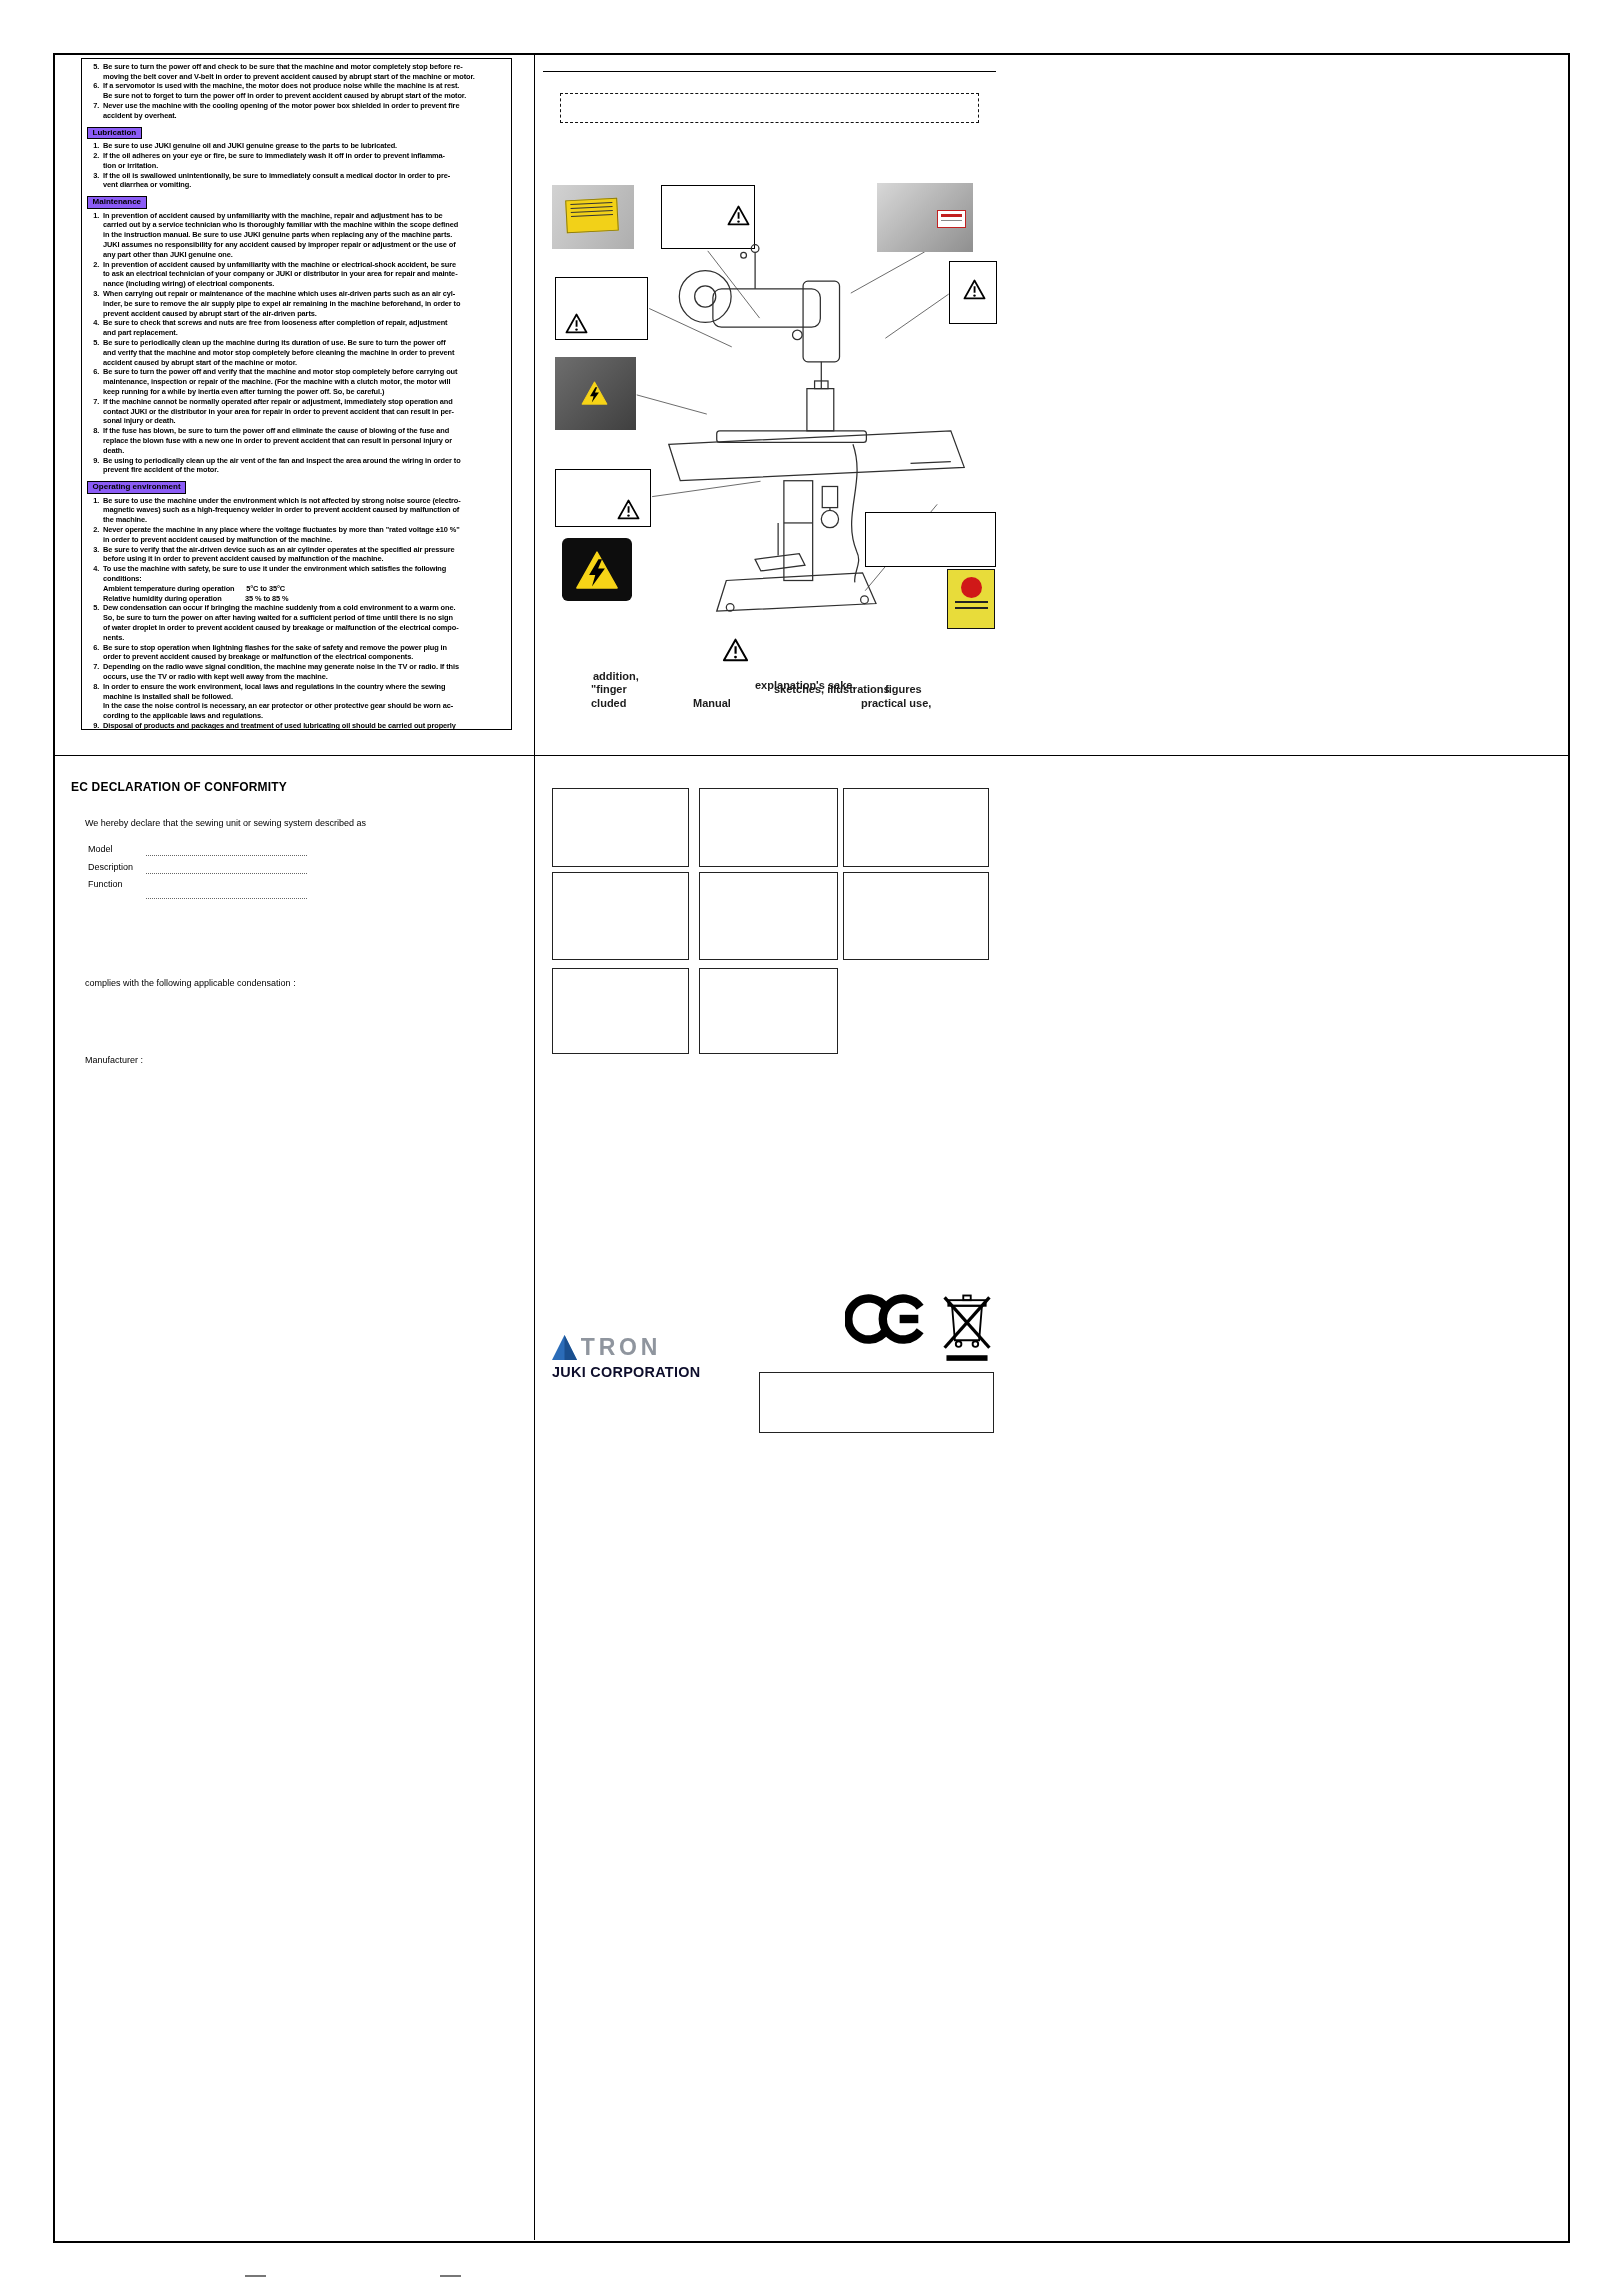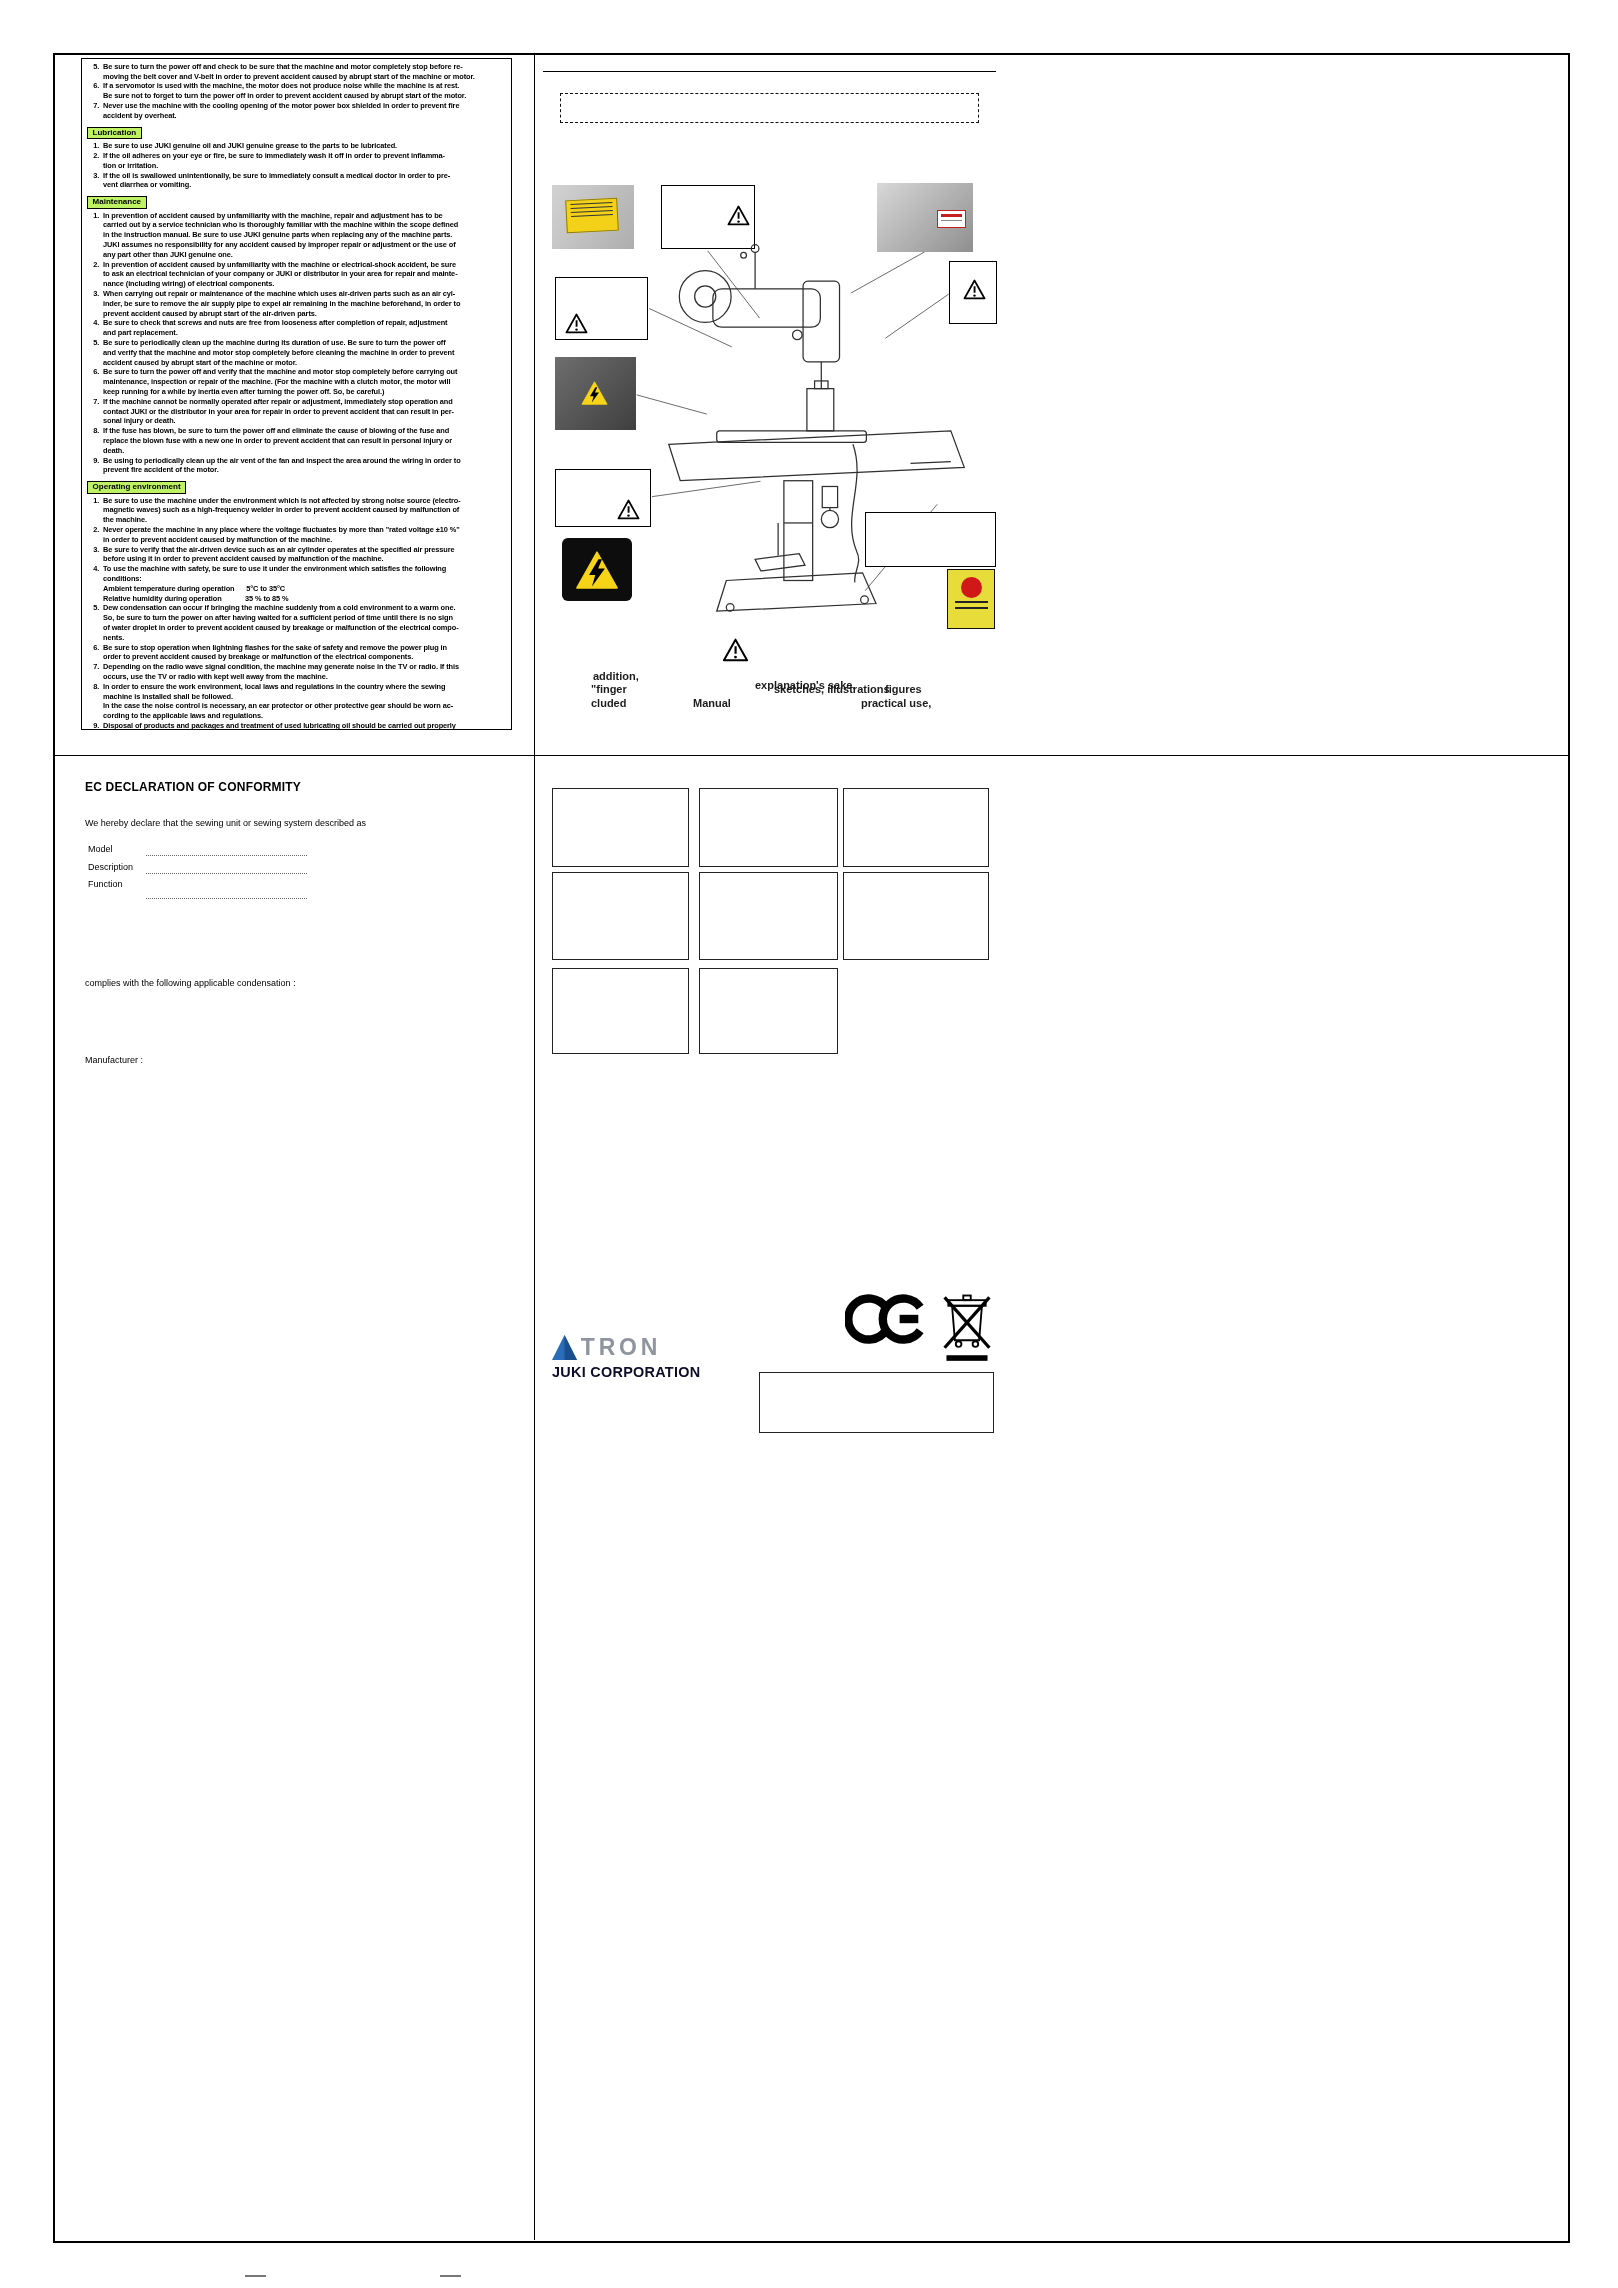--- a/index.html
+++ b/index.html
@@ -11,39 +11,39 @@
   .v-divider{left:534px;top:53px;width:0;height:2187px;border-left:1.7px solid #000;}
   .h-divider{left:53px;top:755px;width:1515px;height:0;border-top:1.7px solid #000;}
   
   .safety-box{left:81px;top:58px;width:431px;height:672px;border:1.5px solid #000;
               box-sizing:border-box;padding:2.9px 4.8px 0 3.8px;overflow:hidden;background:#fff;}
   .nlist{font-size:7.4px;font-weight:bold;line-height:9.8px;letter-spacing:-0.1px;}
   .li{display:flex;}
   .num{flex:0 0 13.4px;text-align:right;padding-right:3.8px;}
   .txt{flex:1;white-space:pre-wrap;}
   .sec-h{display:inline-block;border:1.1px solid #000;padding:1px 4.8px;margin:3.8px 0 1.9px 1px;
-         font-size:8px;font-weight:bold;line-height:8.6px;background:#bef264;text-align:center;}
+         font-size:8px;font-weight:bold;line-height:8.6px;background:#8b5cf6;text-align:center;}
   
   .top-line{left:543px;top:71px;width:453px;height:0;border-top:1.5px solid #000;}
   .dashed-box{left:560px;top:93px;width:419px;height:30px;border:1.5px dashed #111;box-sizing:border-box;}
   .wbox{border:1.2px solid #000;background:#fff;box-sizing:border-box;}
   .photo{box-sizing:border-box;}
   .ylabel{position:absolute;background:#f2d118;border:1px solid #8a7a10;transform:rotate(-3deg);}
   .ylabel i{display:block;height:1px;background:#333;margin:2.9px 3.8px 0 3.8px;}
   .rlabel{position:absolute;background:#fff;border:1px solid #c22020;}
   .rlabel i{display:block;height:2.9px;background:#c22020;margin:2.9px 2.9px 0 2.9px;}
   .blacksign{left:562px;top:538px;width:70px;height:63px;background:#0d0d0d;border-radius:5.8px;
              display:flex;align-items:center;justify-content:center;}
   .sticker{left:947px;top:569px;width:48px;height:60px;background:#e8dc3a;border:1.4px solid #111;
            box-sizing:border-box;display:flex;flex-direction:column;align-items:center;}
   .sticker .dot{width:21px;height:21px;border-radius:50%;background:#d01818;margin-top:6.7px;}
   .sticker i{display:block;width:33px;height:1.9px;background:#222;margin-top:3.8px;}
   .notefrag{font-size:11px;font-weight:bold;color:#1c1c1c;white-space:nowrap;}
   
-  .dec-title{left:85px;top:780px;font-size:12px;font-weight:bold;letter-spacing:0.2px;text-align:center;}
+  .dec-title{left:71px;top:780px;font-size:12px;font-weight:bold;letter-spacing:0.2px;text-align:center;}
   .dec-text{font-size:9px;}
   .dots{border-bottom:1.2px dotted #666;width:161px;height:9.6px;}
   
   .ebox{border:1.2px solid #222;background:#fff;box-sizing:border-box;}
   
   .logo-row{left:552px;top:1335px;display:flex;align-items:flex-end;}
   .logo-tron{font-size:23px;font-weight:bold;color:#8f959e;letter-spacing:3.8px;line-height:25px;margin-left:3.8px;}
   .company{left:552px;top:1364px;font-size:14.4px;font-weight:bold;color:#0d0d2b;letter-spacing:0.3px;}
   .mark{height:1.9px;background:#777;}
 </style>

